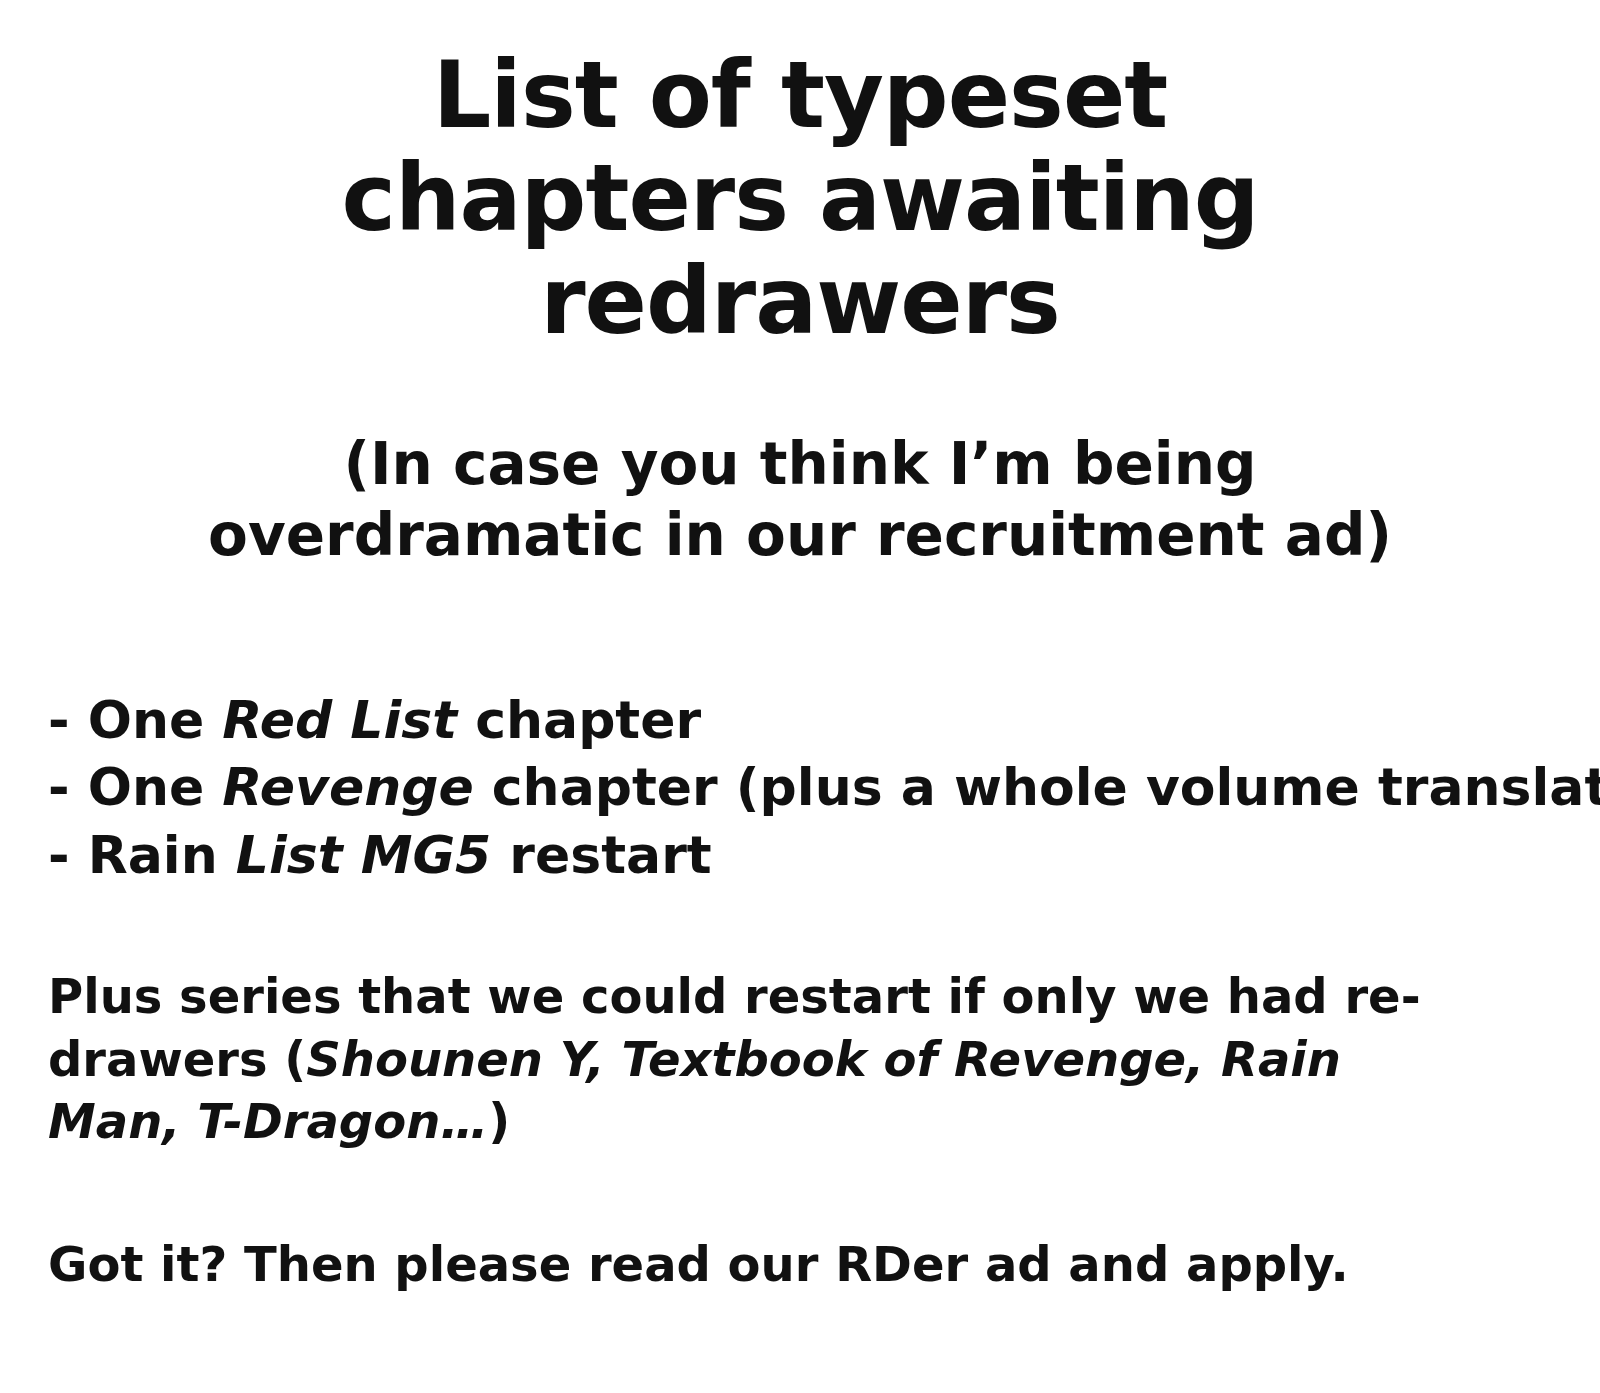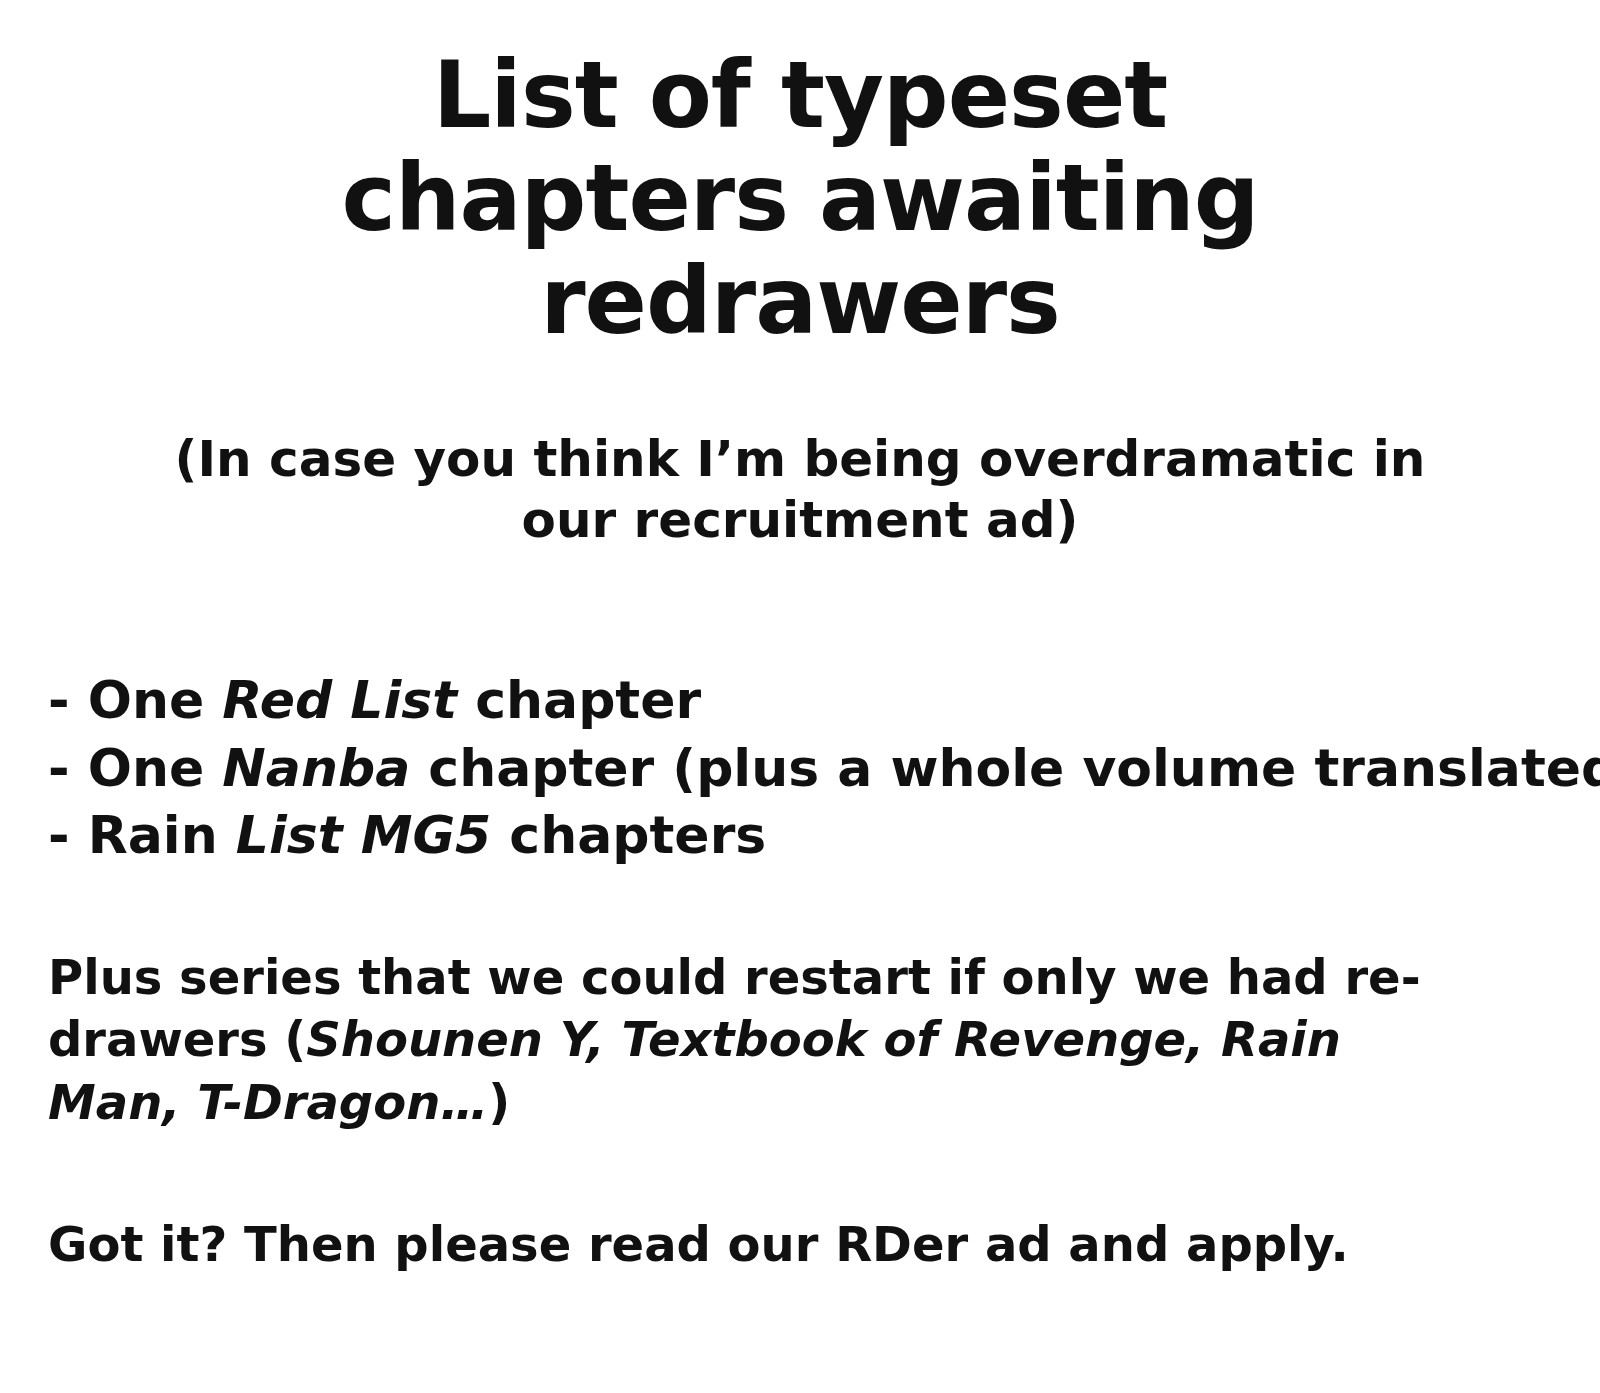--- a/index.html
+++ b/index.html
@@ -26,21 +26,21 @@
     font-weight: bold;
     font-size: 92px;
     line-height: 1.12;
     letter-spacing: -1px;
     margin: 0 auto;
     max-width: 1180px;
   }
   .subtitle {
     text-align: center;
     font-weight: bold;
-    font-size: 50px;
+    font-size: 58px;
     line-height: 1.22;
     margin: 76px auto 0 auto;
     max-width: 1290px;
   }
   .list {
     margin: 116px 0 0 0;
     padding: 0;
     list-style: none;
   }
   .list li {
@@ -67,21 +67,21 @@
 <body>
 
 <div class="page">
 
   <h1 class="title">List of typeset chapters awaiting redrawers</h1>
 
   <h2 class="subtitle">(In case you think I’m being overdramatic in our recruitment ad)</h2>
 
   <ul class="list">
     <li><span>- One </span><em>Red List</em><span> chapter</span></li>
-    <li><span>- One </span><em>Nanba</em><span> chapter (plus a whole volume translated)</span></li>
-    <li><span>- Rain </span><em>List MG5</em><span> chapters</span></li>
+    <li><span>- One </span><em>Revenge</em><span> chapter (plus a whole volume translated)</span></li>
+    <li><span>- Rain </span><em>List MG5</em><span> restart</span></li>
   </ul>
 
   <p class="para"><span>Plus series that we could restart if only we had re-drawers (</span><em>Shounen Y, Textbook of Revenge, Rain Man, T-Dragon…</em><span>)</span></p>
 
   <p class="para last">Got it? Then please read our RDer ad and apply.</p>
 
 </div>
 
 </body></html>

